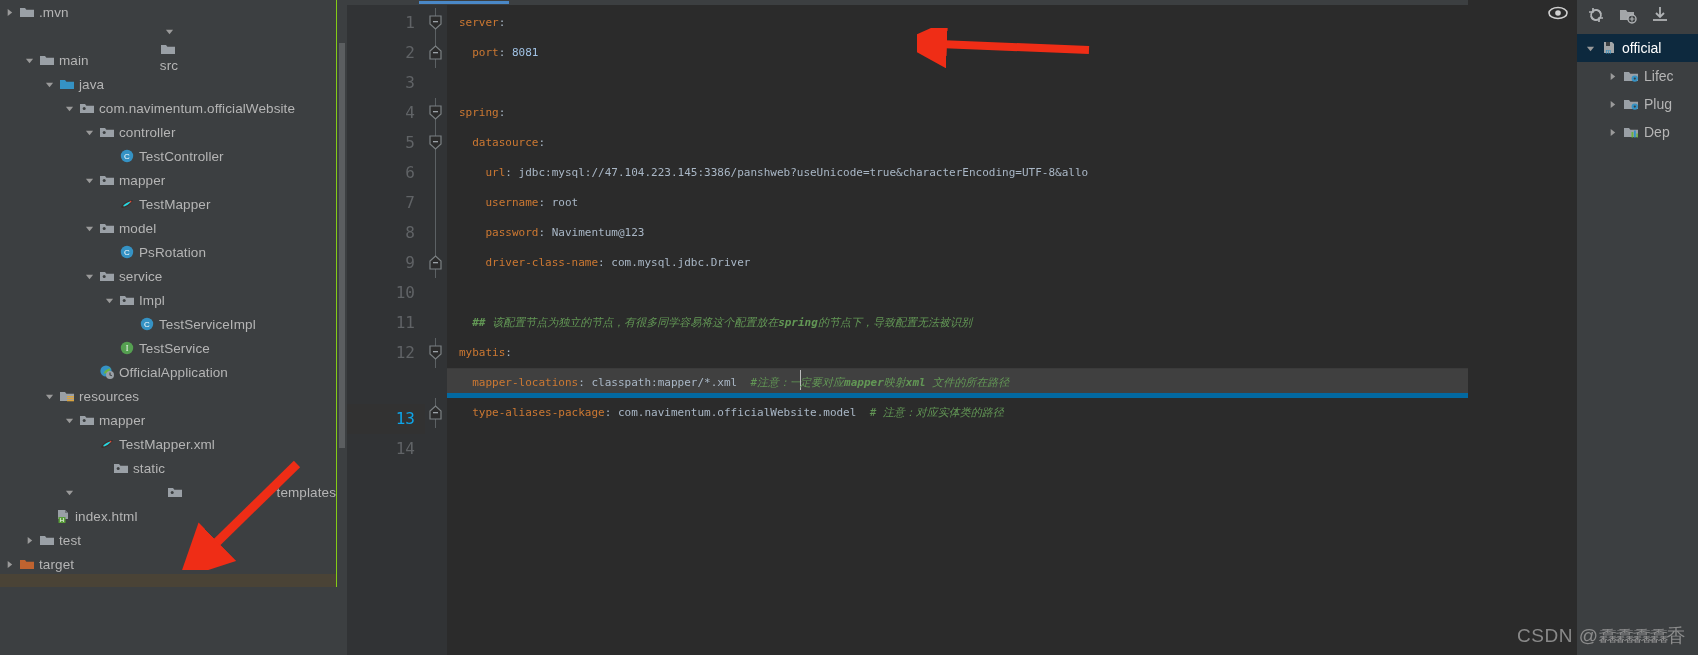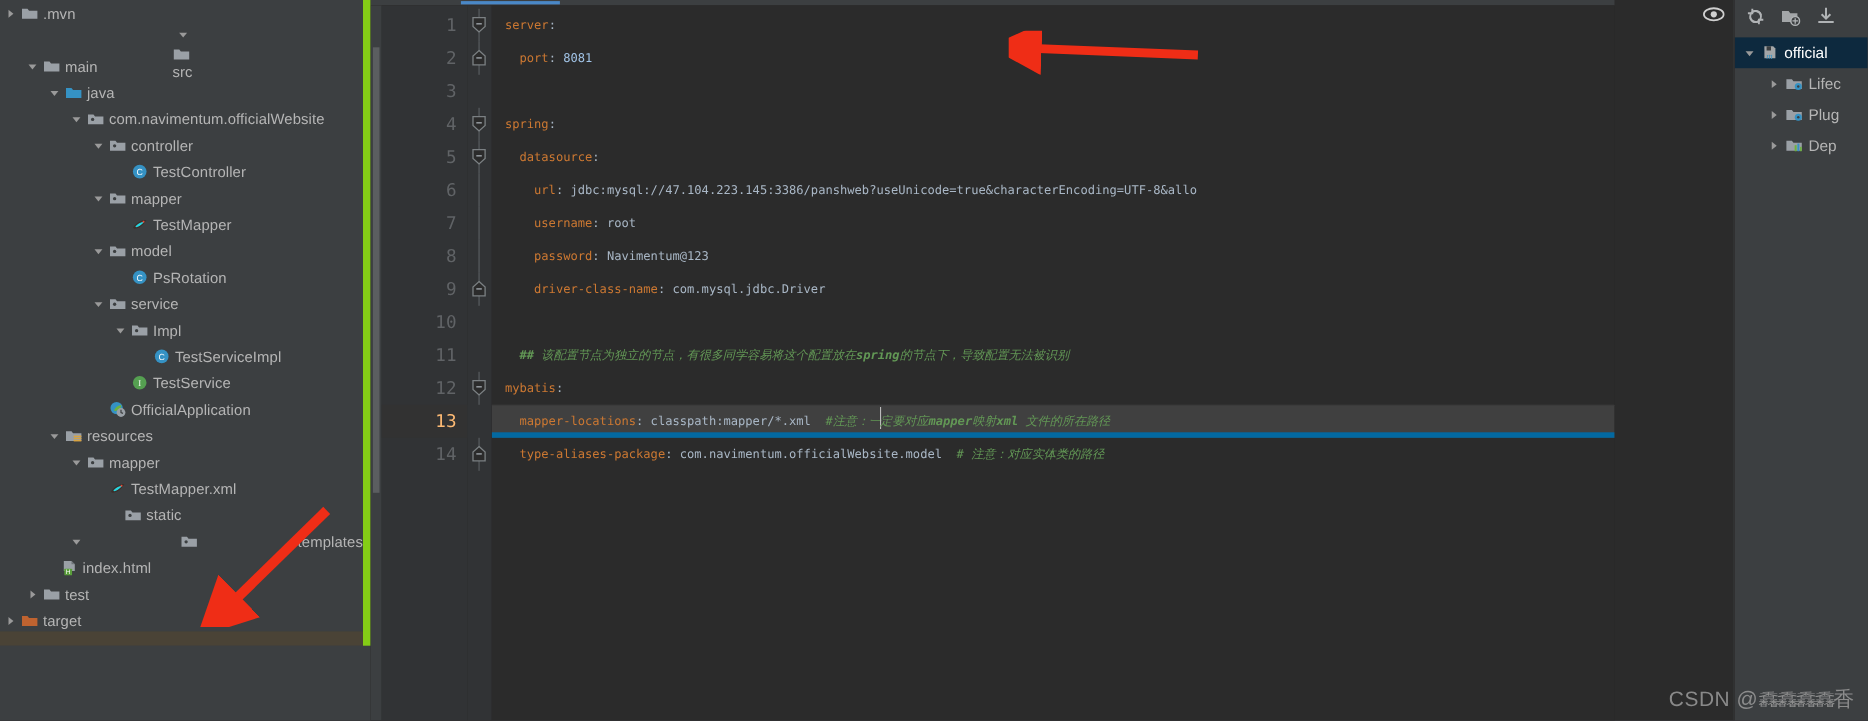--- a/index.html
+++ b/index.html
@@ -16,21 +16,21 @@
     background: #3c3f41;
   }
 
   
   .sidebar {
     width: 337px; height: 587px;
     background: #3c3f41;
     position: relative;
     overflow: hidden;
     flex: 0 0 337px;
-    border-right: 7px solid #84cc16;
+    border-right: 1px solid #84cc16;
   }
   .tree-row {
     height: 24px;
     display: flex;
     align-items: center;
     font-size: 13.5px;
     color: #a9b7c6;
     white-space: nowrap;
     position: relative;
   }
@@ -97,21 +97,21 @@
   }
   .gutter-line {
     height: 30px;
     line-height: 30px;
     text-align: right;
     padding-right: 10px;
     font-family: "DejaVu Sans Mono", monospace;
     font-size: 16px;
     color: #606366;
   }
-  .gutter-line.current { color: #fdba74; background: #323232; }
+  .gutter-line.current { color: #0ea5e9; background: #323232; margin-top: 36px; }
   .folds {
     width: 22px;
     flex: 0 0 22px;
     background: #313335;
     position: relative;
     padding-top: 3px;
   }
   .fold-line { height: 30px; position: relative; }
   .fold-line .vline {
     position: absolute;

